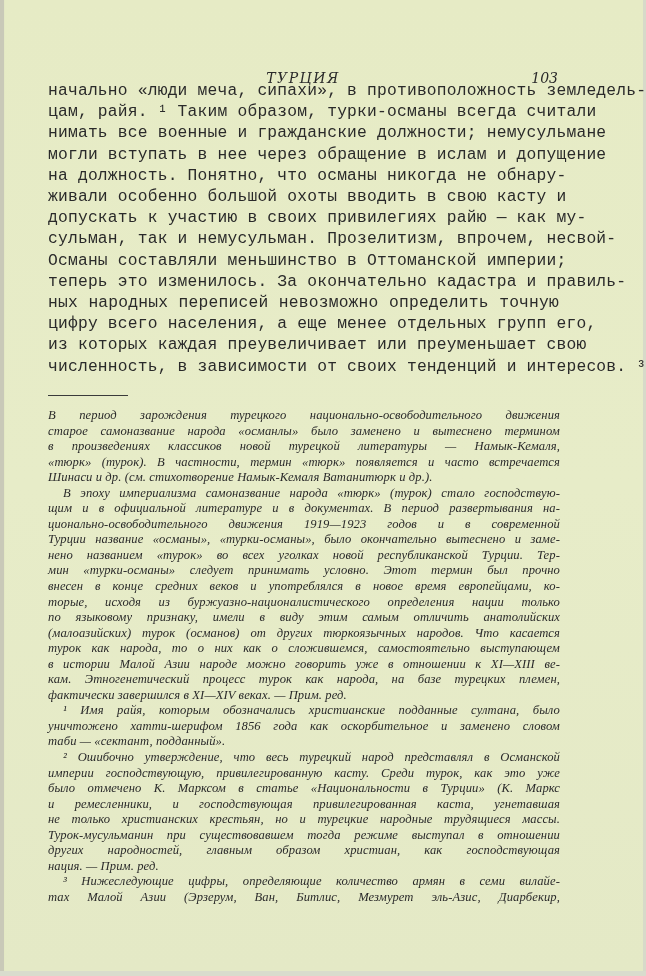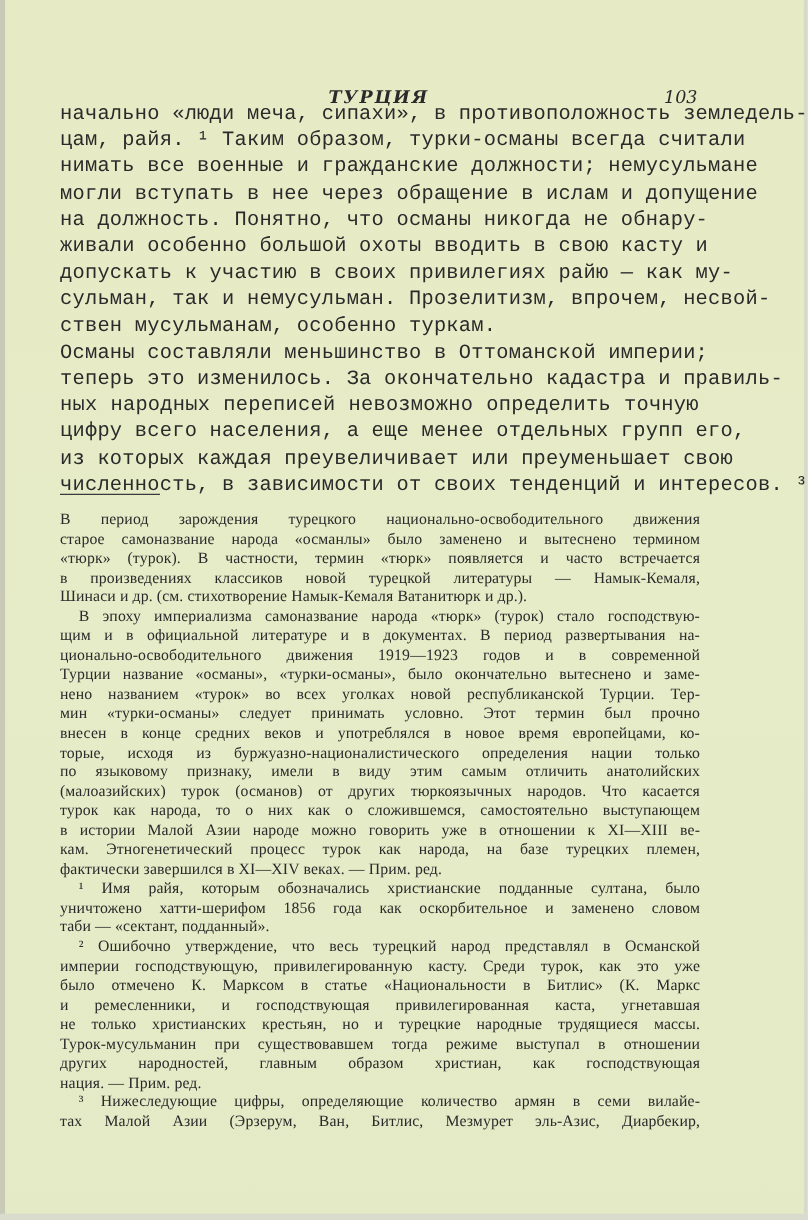--- a/index.html
+++ b/index.html
@@ -44,21 +44,21 @@
       top: 70px;
       left: 43px;
       width: 510px;
       height: 20px;
     }
     .running-title {
       position: absolute;
       left: 0; right: 0;
       text-align: center;
       font-style: italic;
-      font-weight: bold;
+      font-weight: normal;
       font-size: 14px;
       letter-spacing: 1.5px;
     }
     .page-number {
       position: absolute;
       right: 0;
       font-size: 14px;
       font-style: italic;
     }
     .body-text {
@@ -100,20 +100,21 @@
       left: 43px;
       width: 512px;
       font-family: "Liberation Serif", "DejaVu Serif", serif;
       font-size: 12.6px;
       line-height: 15.55px;
       letter-spacing: 0.1px;
     }
     .notes .line {
       text-align: justify;
       text-align-last: justify;
+      font-style: italic;
     }
     .notes .line.last {
       text-align-last: left;
     }
     .notes .ind {
       padding-left: 15px;
     }
   </style>
 </head>
 <body>
@@ -130,40 +131,39 @@
   <div class="body-text">
     <div>
       <span class="line">начально «люди меча, сипахи», в противоположность земледель-</span>
       <span class="line">цам, райя. ¹ Таким образом, турки-османы всегда считали</span>
       <span class="line">нимать все военные и гражданские должности; немусульмане</span>
       <span class="line">могли вступать в нее через обращение в ислам и допущение</span>
       <span class="line">на должность. Понятно, что османы никогда не обнару-</span>
       <span class="line">живали особенно большой охоты вводить в свою касту и</span>
       <span class="line">допускать к участию в своих привилегиях райю — как му-</span>
       <span class="line">сульман, так и немусульман. Прозелитизм, впрочем, несвой-</span>
-      <span class="line last">ствен мусульманам, особенно туркам.</span>
     </div>
     <div>
       <span class="line" style="padding-left:0">Османы составляли меньшинство в Оттоманской империи;</span>
       <span class="line">теперь это изменилось. За окончательно кадастра и правиль-</span>
       <span class="line">ных народных переписей невозможно определить точную</span>
       <span class="line">цифру всего населения, а еще менее отдельных групп его,</span>
       <span class="line">из которых каждая преувеличивает или преуменьшает свою</span>
       <span class="line last">численность, в зависимости от своих тенденций и интересов. ³</span>
     </div>
   </div>
 
   <div class="rule"></div>
 
   <div class="notes">
     <div>
       <span class="line">В период зарождения турецкого национально-освободительного движения</span>
       <span class="line">старое самоназвание народа «османлы» было заменено и вытеснено термином</span>
+      <span class="line">в произведениях классиков новой турецкой литературы — Намык-Кемаля,</span>
       <span class="line">«тюрк» (турок). В частности, термин «тюрк» появляется и часто встречается</span>
-      <span class="line">в произведениях классиков новой турецкой литературы — Намык-Кемаля,</span>
       <span class="line last">Шинаси и др. (см. стихотворение Намык-Кемаля Ватанитюрк и др.).</span>
     </div>
     <div>
       <span class="line ind">В эпоху империализма самоназвание народа «тюрк» (турок) стало господствую-</span>
       <span class="line">щим и в официальной литературе и в документах. В период развертывания на-</span>
       <span class="line">ционально-освободительного движения 1919—1923 годов и в современной</span>
       <span class="line">Турции название «османы», «турки-османы», было окончательно вытеснено и заме-</span>
       <span class="line">нено названием «турок» во всех уголках новой республиканской Турции. Тер-</span>
       <span class="line">мин «турки-османы» следует принимать условно. Этот термин был прочно</span>
       <span class="line">внесен в конце средних веков и употреблялся в новое время европейцами, ко-</span>
@@ -176,21 +176,21 @@
       <span class="line last">фактически завершился в XI—XIV веках. — Прим. ред.</span>
     </div>
     <div>
       <span class="line ind">¹ Имя райя, которым обозначались христианские подданные султана, было</span>
       <span class="line">уничтожено хатти-шерифом 1856 года как оскорбительное и заменено словом</span>
       <span class="line last">таби — «сектант, подданный».</span>
     </div>
     <div>
       <span class="line ind">² Ошибочно утверждение, что весь турецкий народ представлял в Османской</span>
       <span class="line">империи господствующую, привилегированную касту. Среди турок, как это уже</span>
-      <span class="line">было отмечено К. Марксом в статье «Национальности в Битлис» (К. Маркс</span>
+      <span class="line">было отмечено К. Марксом в статье «Национальности в Турции» (К. Маркс</span>
       <span class="line">и ремесленники, и господствующая привилегированная каста, угнетавшая</span>
       <span class="line">не только христианских крестьян, но и турецкие народные трудящиеся массы.</span>
       <span class="line">Турок-мусульманин при существовавшем тогда режиме выступал в отношении</span>
       <span class="line">других народностей, главным образом христиан, как господствующая</span>
       <span class="line last">нация. — Прим. ред.</span>
     </div>
     <div>
       <span class="line ind">³ Нижеследующие цифры, определяющие количество армян в семи вилайе-</span>
       <span class="line">тах Малой Азии (Эрзерум, Ван, Битлис, Мезмурет эль-Азис, Диарбекир,</span>
     </div>

